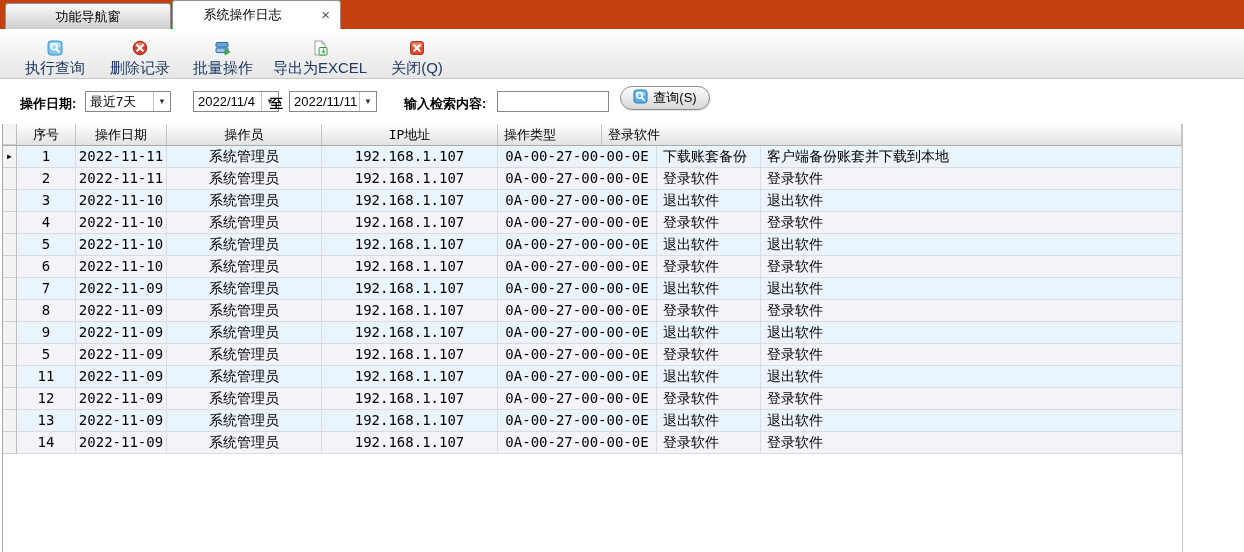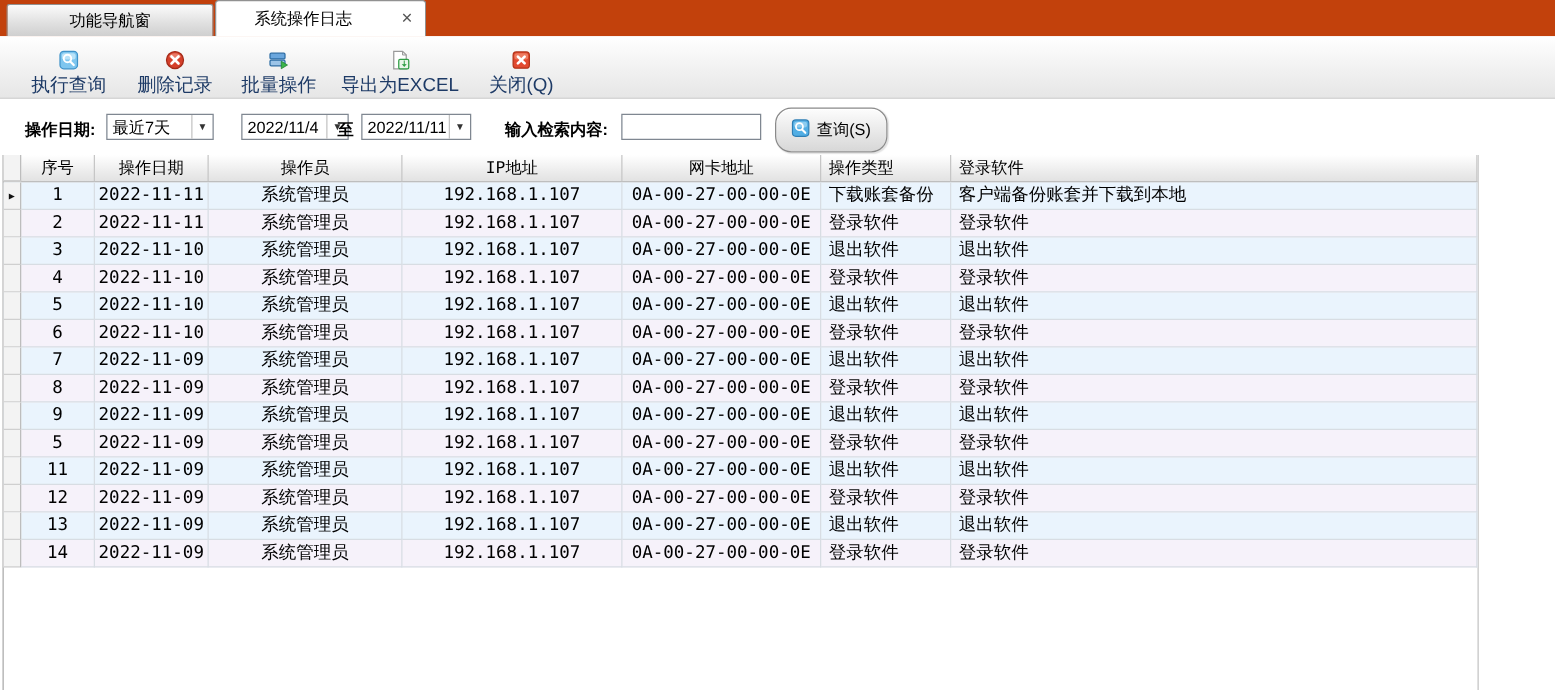--- a/index.html
+++ b/index.html
@@ -62,21 +62,21 @@
   .combo-arrow{
     width:16px;text-align:center;font-size:8px;color:#333;
     border-left:1px solid #c3c3c3;line-height:19px;align-self:stretch;
   }
   .to-label{position:absolute;top:15px;font-weight:bold;}
   .search-input{
     position:absolute;left:497px;top:11px;width:112px;height:21px;box-sizing:border-box;
     border:1px solid #7f8791;font-size:13px;padding:0 3px;outline:none;
   }
   .query-btn{
-    position:absolute;left:620px;top:6px;width:90px;height:36px;box-sizing:border-box;
+    position:absolute;left:620px;top:6px;width:90px;height:24px;box-sizing:border-box;
     border:1px solid #8a8a8a;border-radius:13px;
     background:linear-gradient(#fdfdfd,#ececec 45%,#d7d7d7);
     box-shadow:inset 0 1px 0 #fff, 1px 1px 1px rgba(0,0,0,0.12);
     display:flex;align-items:center;justify-content:center;gap:5px;
     font-size:13px;color:#000;cursor:pointer;
   }
   
   .grid{
     position:absolute;left:2px;top:124px;width:1181px;bottom:0;box-sizing:border-box;
     background:#fff;border-left:1px solid #a9a9a9;border-right:1px solid #c4c4c4;
@@ -226,21 +226,20 @@
   </div>
 </div>
 
 <div class="grid">
   <div class="hrow">
     <div class="hcell sel hsel"></div>
     <div class="hcell c0">序号</div>
     <div class="hcell c1">操作日期</div>
     <div class="hcell c2">操作员</div>
     <div class="hcell c3">IP地址</div>
-    <div class="hcell c4">网卡地址</div>
     <div class="hcell c5">操作类型</div>
     <div class="hcell c6">登录软件</div>
   </div>
   <div>
       <div class="trow odd">
         <div class="cell sel">▶</div>
         <div class="cell c0">1</div>
         <div class="cell c1">2022-11-11</div>
         <div class="cell c2">系统管理员</div>
         <div class="cell c3">192.168.1.107</div>

